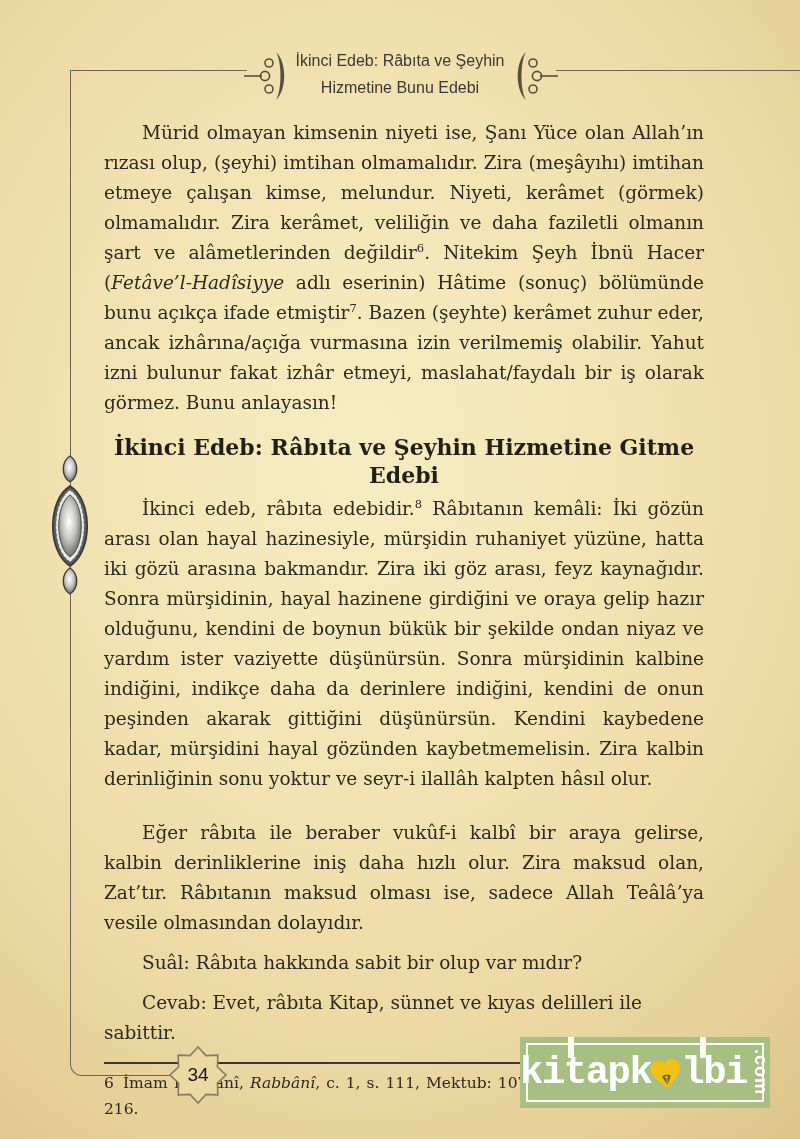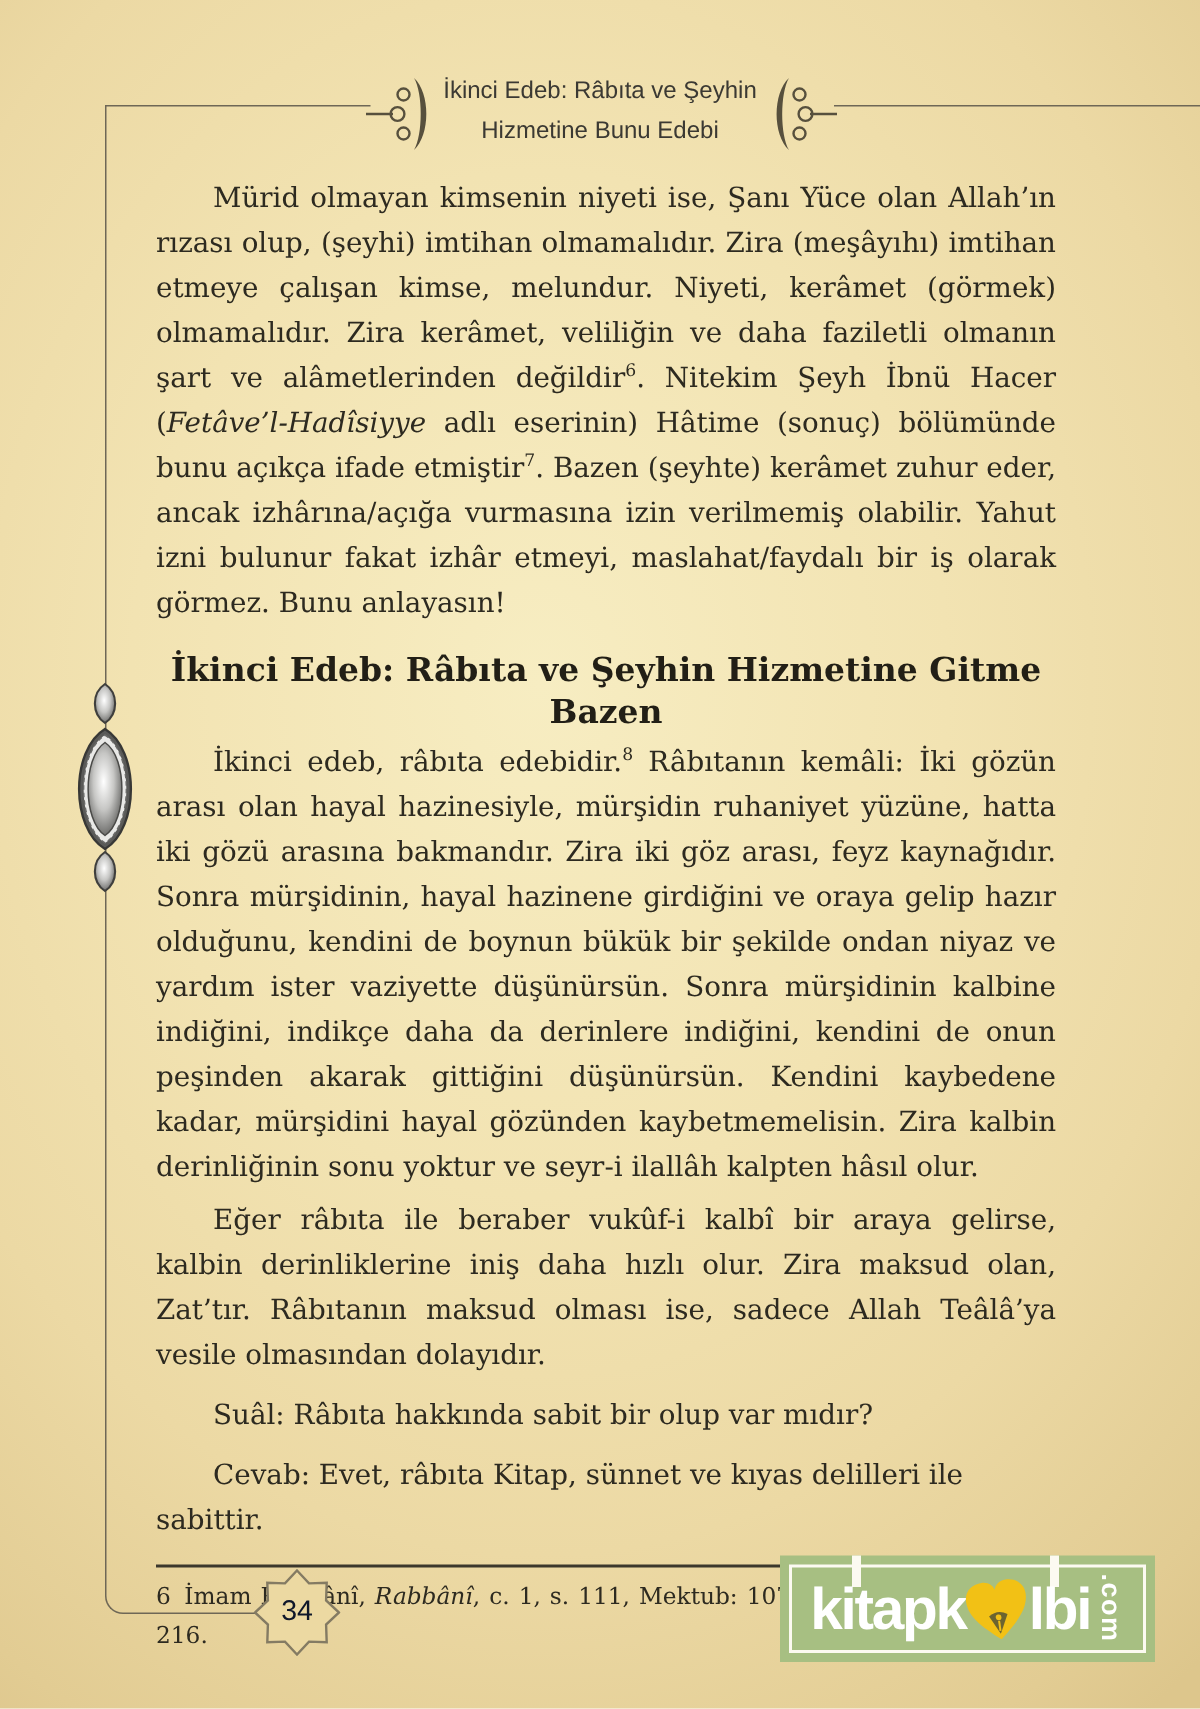--- a/index.html
+++ b/index.html
@@ -15,40 +15,40 @@
     border-left:1.6px solid #6e6756;border-bottom:1.6px solid #6e6756;
     border-bottom-left-radius:12px;}
   .running-header{position:absolute;left:250px;width:300px;top:47px;text-align:center;
     font-family:"Liberation Sans", sans-serif;font-size:16px;line-height:27px;color:#3b3933;}
   .flourish{position:absolute;top:47px;width:44px;height:58px;}
   .flourish-left{left:244px;transform:scaleX(-1);}
   .flourish-right{left:514px;}
   .content{position:absolute;left:104px;top:118px;width:600px;
     font-size:18.5px;line-height:30px;text-align:justify;}
   .body-p{margin:0;text-indent:38px;}
-  .mt{margin-top:5px;}
+  .mt{margin-top:24px;}
   .qa{margin-top:10px;text-align:left;}
   .section-heading{font-family:"DejaVu Serif", serif;font-size:22px;line-height:28px;
     font-weight:bold;text-align:center;margin:15px 0 5px;color:#221f16;}
   .b{font-weight:normal;}
   .i{font-style:italic;}
   sup{font-size:0.62em;line-height:0;}
   .fn-sep{margin-top:14px;border-top:2px solid #3c382c;width:100%;}
   .footnotes{margin-top:7px;font-size:15.5px;line-height:25.5px;}
   .fn{margin:0 0 2px;text-indent:0;}
   .fn-num{margin-right:9px;}
   .margin-ornament{position:absolute;left:40px;top:452px;width:60px;height:146px;}
   .page-badge{position:absolute;left:169px;top:1046px;width:58px;height:58px;}
   .page-badge .num{position:absolute;inset:0;display:flex;align-items:center;justify-content:center;
     font-family:Liberation Sans, sans-serif;font-size:19px;color:#0f172a;}
   .logo{position:absolute;left:520px;top:1037px;width:250px;height:71px;background:#a7bf82;}
   .logo-inner-border{position:absolute;inset:6px;border:2px solid #fcfaf1;pointer-events:none;}
   .logo-row{position:absolute;inset:0;display:flex;align-items:center;justify-content:center;
     font-family:"Liberation Sans", sans-serif;font-weight:bold;color:#ffffff;}
-  .logo-word{font-size:39px;letter-spacing:-1.5px;line-height:1;transform:translateY(1px);}
+  .logo-word{font-size:39px;letter-spacing:-1.5px;line-height:1;transform:translateY(1px);font-family:Liberation Mono, monospace;}
   .logo-heart{width:44px;height:42px;margin:0 -1px;transform:rotate(-8deg) translateY(1px);}
   .logo-tld{writing-mode:vertical-rl;font-size:18px;letter-spacing:1px;margin-left:5px;line-height:1;}
   .logo-bar{position:absolute;top:0;width:6px;height:21px;background:#fcfaf1;}
   .logo-bar.b1{left:48px;}
   .logo-bar.b2{left:180px;}
 </style>
 </head>
 <body>
 
 <div class="rule rule-tl"></div>
@@ -90,21 +90,21 @@
   </defs>
   <path d="M30,4 C39,10 39,24 30,30 C21,24 21,10 30,4 Z" fill="url(#orn)" stroke="#3f3f3d" stroke-width="1.4"></path>
   <path d="M30,34 C53,48 53,100 30,114 C7,100 7,48 30,34 Z" fill="#5a5a58" stroke="#383836" stroke-width="1.6"></path>
   <path d="M30,38 C49,50 49,98 30,110 C11,98 11,50 30,38 Z" fill="#e9e9e7" stroke="#6a6a68" stroke-width="1" stroke-dasharray="3 2"></path>
   <path d="M30,43 C45,53 45,95 30,105 C15,95 15,53 30,43 Z" fill="url(#orn)" stroke="#4a4a48" stroke-width="1"></path>
   <path d="M30,116 C39,122 39,136 30,142 C21,136 21,122 30,116 Z" fill="url(#orn)" stroke="#3f3f3d" stroke-width="1.4"></path>
 </svg>
 
 <main class="content">
   <p class="body-p"><span class="b">Mürid olmayan</span><span> kimsenin niyeti ise, Şanı Yüce olan Allah’ın rızası olup, (şeyhi) imtihan olmamalıdır. Zira (meşâyıhı) imtihan etmeye çalışan kimse, melundur. Niyeti, kerâmet (görmek) olmamalıdır. Zira kerâmet, veliliğin ve daha faziletli olmanın şart ve alâmetlerinden değildir</span><sup>6</sup><span>. Nitekim Şeyh İbnü Hacer (</span><span class="i">Fetâve’l-Hadîsiyye</span><span> adlı eserinin) Hâtime (sonuç) bölümünde bunu açıkça ifade etmiştir</span><sup>7</sup><span>. Bazen (şeyhte) kerâmet zuhur eder, ancak izhârına/açığa vurmasına izin verilmemiş olabilir. Yahut izni bulunur fakat izhâr etmeyi, maslahat/faydalı bir iş olarak görmez. Bunu anlayasın!</span></p>
-  <h1 class="section-heading">İkinci Edeb: Râbıta ve Şeyhin Hizmetine Gitme Bazen</h1>
+  <h1 class="section-heading">İkinci Edeb: Râbıta ve Şeyhin Hizmetine Gitme Edebi</h1>
   <p class="body-p"><span>İkinci edeb, râbıta edebidir.</span><sup>8</sup><span> Râbıtanın kemâli: İki gözün arası olan hayal hazinesiyle, mürşidin ruhaniyet yüzüne, hatta iki gözü arasına bakmandır. Zira iki göz arası, feyz kaynağıdır. Sonra mürşidinin, hayal hazinene girdiğini ve oraya gelip hazır olduğunu, kendini de boynun bükük bir şekilde ondan niyaz ve yardım ister vaziyette düşünürsün. Sonra mürşidinin kalbine indiğini, indikçe daha da derinlere indiğini, kendini de onun peşinden akarak gittiğini düşünürsün. Kendini kaybedene kadar, mürşidini hayal gözünden kaybetmemelisin. Zira kalbin derinliğinin sonu yoktur ve seyr-i ilallâh kalpten hâsıl olur.</span></p>
   <p class="body-p mt"><span>Eğer râbıta ile beraber vukûf-i kalbî bir araya gelirse, kalbin derinliklerine iniş daha hızlı olur. Zira maksud olan, Zat’tır. Râbıtanın maksud olması ise, sadece Allah Teâlâ’ya vesile olmasından dolayıdır.</span></p>
   <p class="body-p qa"><span class="b">Suâl:</span><span> Râbıta hakkında sabit bir olup var mıdır?</span></p>
   <p class="body-p qa"><span class="b">Cevab:</span><span> Evet, râbıta Kitap, sünnet ve kıyas delilleri ile sabittir.</span></p>
   <div class="fn-sep"></div>
   <div class="footnotes">
     <p class="fn"><span class="fn-num">6</span><span><span>İmam Rabbânî, </span><span class="i">Rabbânî</span><span>, c. 1, s. 111, Mektub: 107, c. 1, s. 187, Mektub: 216.</span></span></p>
     <p class="fn"></p>
   </div>
 </main>

